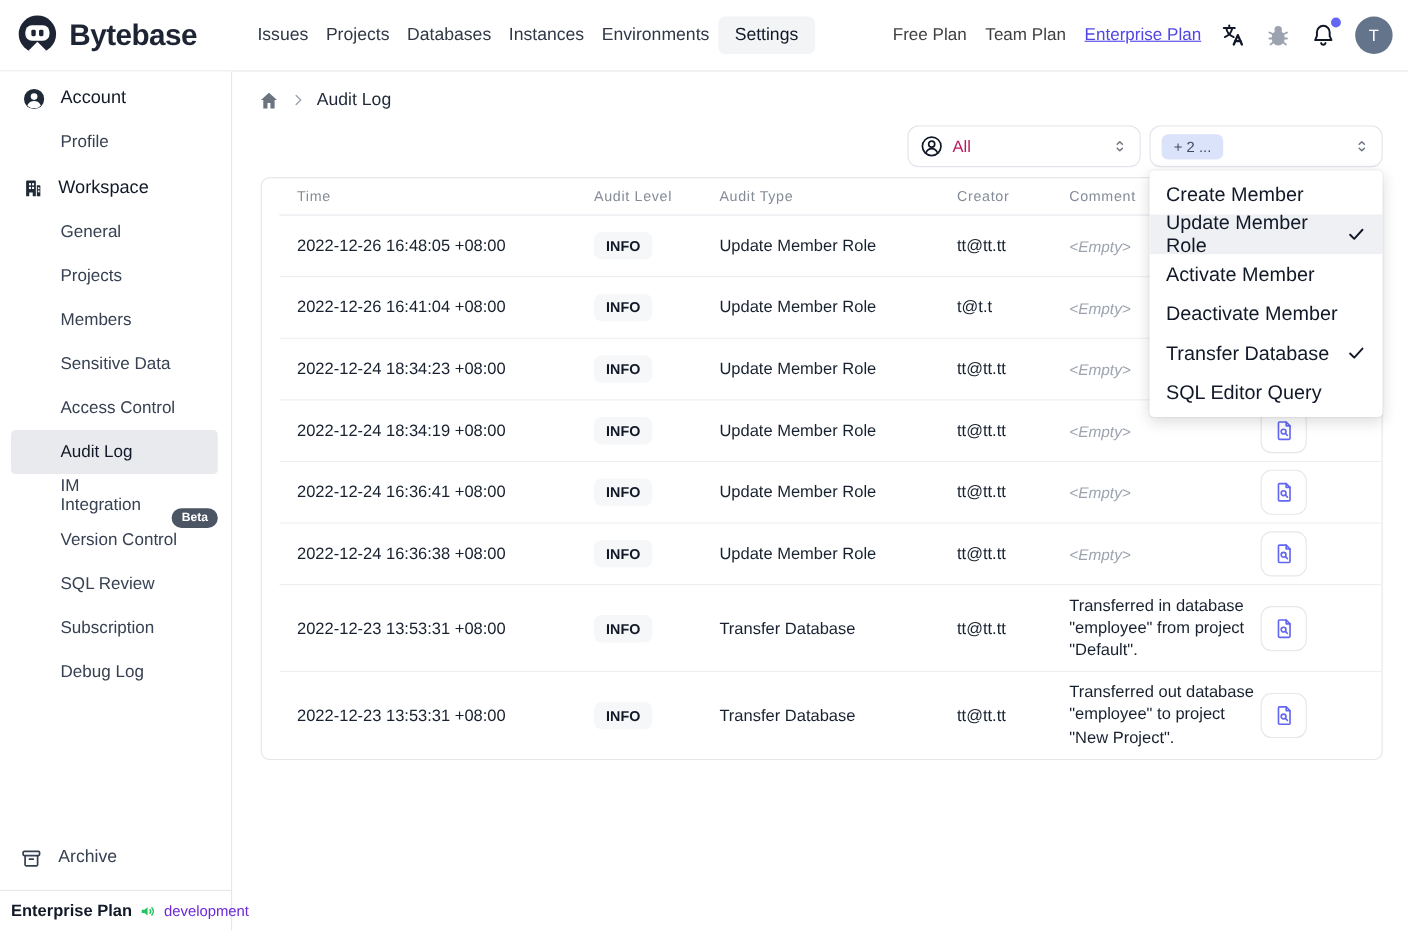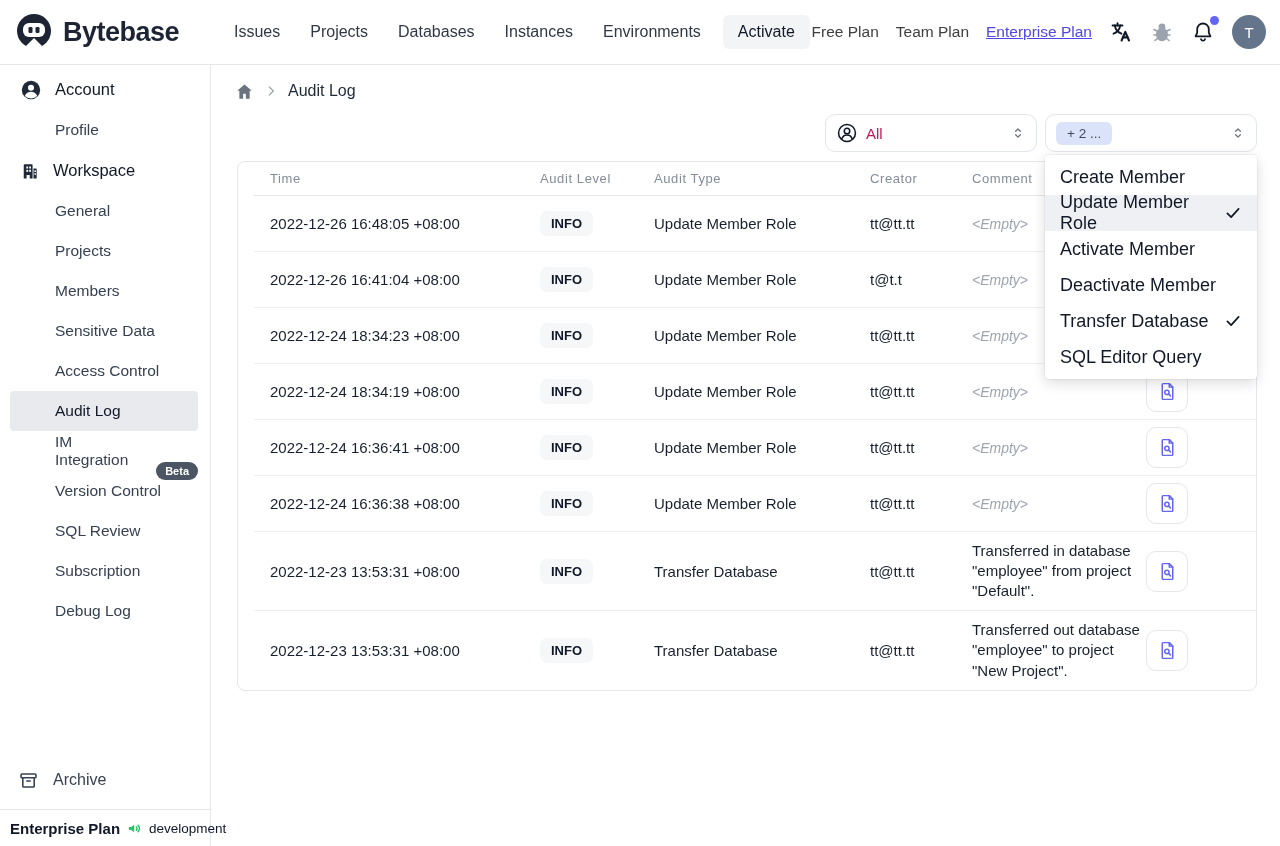--- a/index.html
+++ b/index.html
@@ -17,21 +17,21 @@
   .topnav {
     height: 65px;
     display: flex;
     align-items: center;
     border-bottom: 1px solid #e5e7eb;
     padding: 0 14px;
     background: #fff;
   }
   .brand { display:flex; align-items:center; gap:9px; width:198px; cursor:pointer; }
   .brand-word { font-size:27px; font-weight:800; color:#1d2433; letter-spacing:-0.5px; }
-  .nav-links { display:flex; align-items:center; gap:14px; margin-left:14px;justify-content:space-between; }
+  .nav-links { display:flex; align-items:center; margin-left:14px;justify-content:space-between; }
   .nav-link { font-size:16px; color:#303846; padding:8px 8px; cursor:pointer; }
   .nav-link.active { background:#f3f4f6; border-radius:6px; padding:8px 15px; color:#111827; }
   .nav-right { margin-left:auto; display:flex; align-items:center; gap:17px; }
   .plan-link { font-size:15.5px; color:#404040; cursor:pointer; }
   .plan-link.enterprise { color:#4f46e5; text-decoration:underline; }
   .icon-btn { position:relative; cursor:pointer; }
   .avatar {
     width:34px; height:34px; border-radius:50%;
     background:#64748b; color:#fff; font-size:15px;
     display:flex; align-items:center; justify-content:center; cursor:pointer;
@@ -63,21 +63,21 @@
     position:absolute; left:0; right:0; bottom:44px;
     display:flex; align-items:center; gap:14px; height:44px; padding-left:18px;
     font-size:16px; color:#374151; cursor:pointer;
   }
   .side-footer {
     position:absolute; left:0; right:0; bottom:0; height:37px;
     border-top:1px solid #e5e7eb;
     display:flex; align-items:center; gap:6px; padding:0 2px 0 10px;
   }
   .side-footer .plan { font-size:15px; font-weight:700; color:#111827; white-space:nowrap; }
-  .side-footer .env { font-size:13.5px; color:#0f172a; white-space:nowrap; }
+  .side-footer .env { font-size:13.5px; color:#6d28d9; white-space:nowrap; }
 
   
   .breadcrumb { display:flex; align-items:center; gap:10px; padding-left:0; height:24px; margin-left:-12px; padding-left:10px; }
   .breadcrumb .crumb { font-size:16px; color:#1f2937; }
   .filters { display:flex; justify-content:flex-end; gap:8px; margin-top:11px; }
   .select {
     width:212px; height:38px; border:1px solid #e2e5e9; border-radius:10px;
     display:flex; align-items:center; gap:8px; padding:0 10px; cursor:pointer; background:#fff;
   }
   .select .sel-label { font-size:15px; color:#be185d; flex:1; }
@@ -144,21 +144,21 @@
       </svg>
     </span>
     <span class="brand-word">Bytebase</span>
   </div>
   <div class="nav-links">
     <span class="nav-link">Issues</span>
     <span class="nav-link">Projects</span>
     <span class="nav-link">Databases</span>
     <span class="nav-link">Instances</span>
     <span class="nav-link">Environments</span>
-    <span class="nav-link active">Activate</span>
+    <span class="nav-link active">Settings</span>
   </div>
   <div class="nav-right">
     <span class="plan-link">Free Plan</span>
     <span class="plan-link">Team Plan</span>
     <span class="plan-link enterprise">Enterprise Plan</span>
     <span class="icon-btn">
       <svg width="24" height="24" viewBox="0 0 24 24" fill="none" stroke="#111827" stroke-width="1.8" stroke-linecap="round" stroke-linejoin="round">
         <path d="M3.5 5.5h10"></path>
           <path d="M8.5 3.2v2.3"></path>
         <path d="M5.8 5.5c.6 4 3.2 6.8 6.7 8.2"></path>

